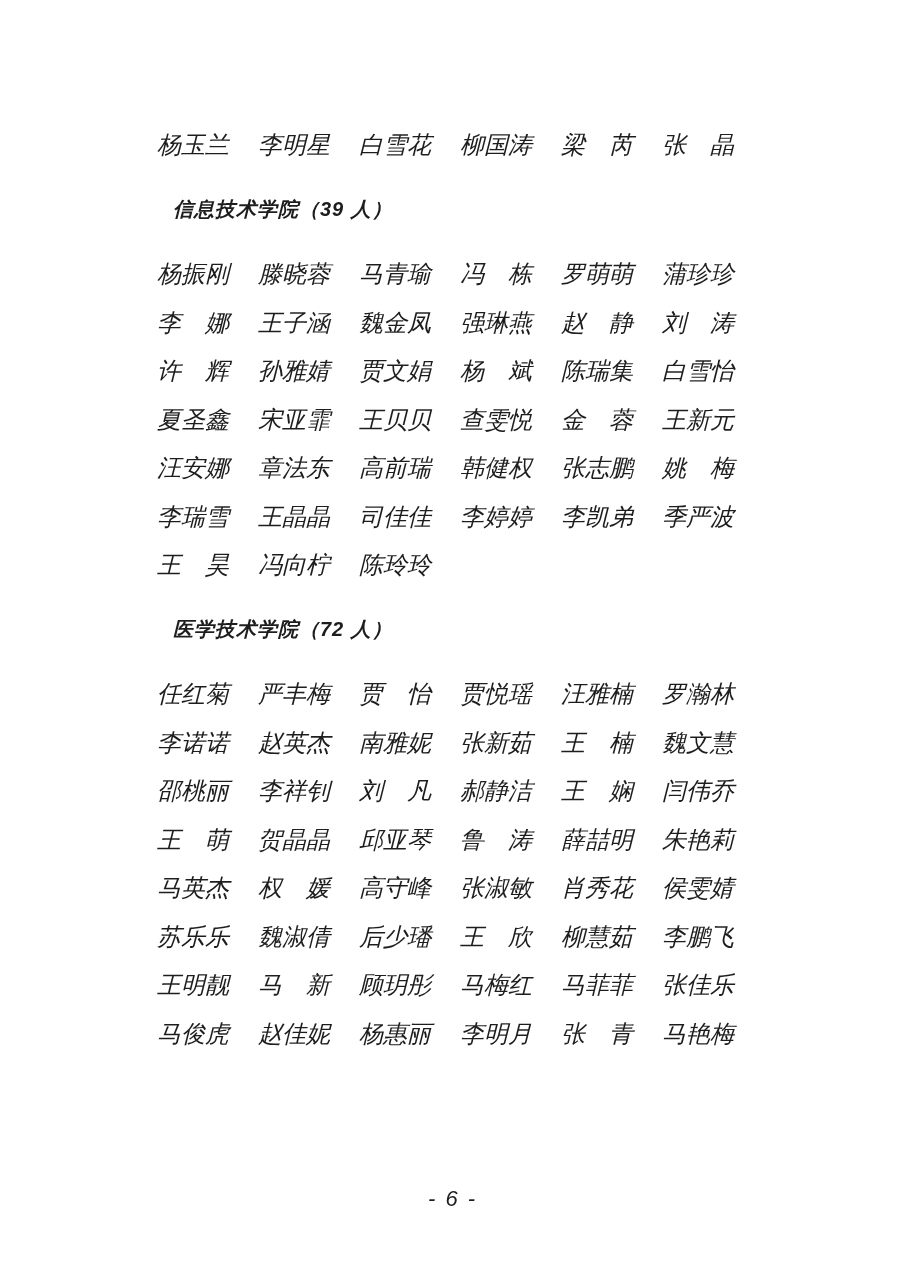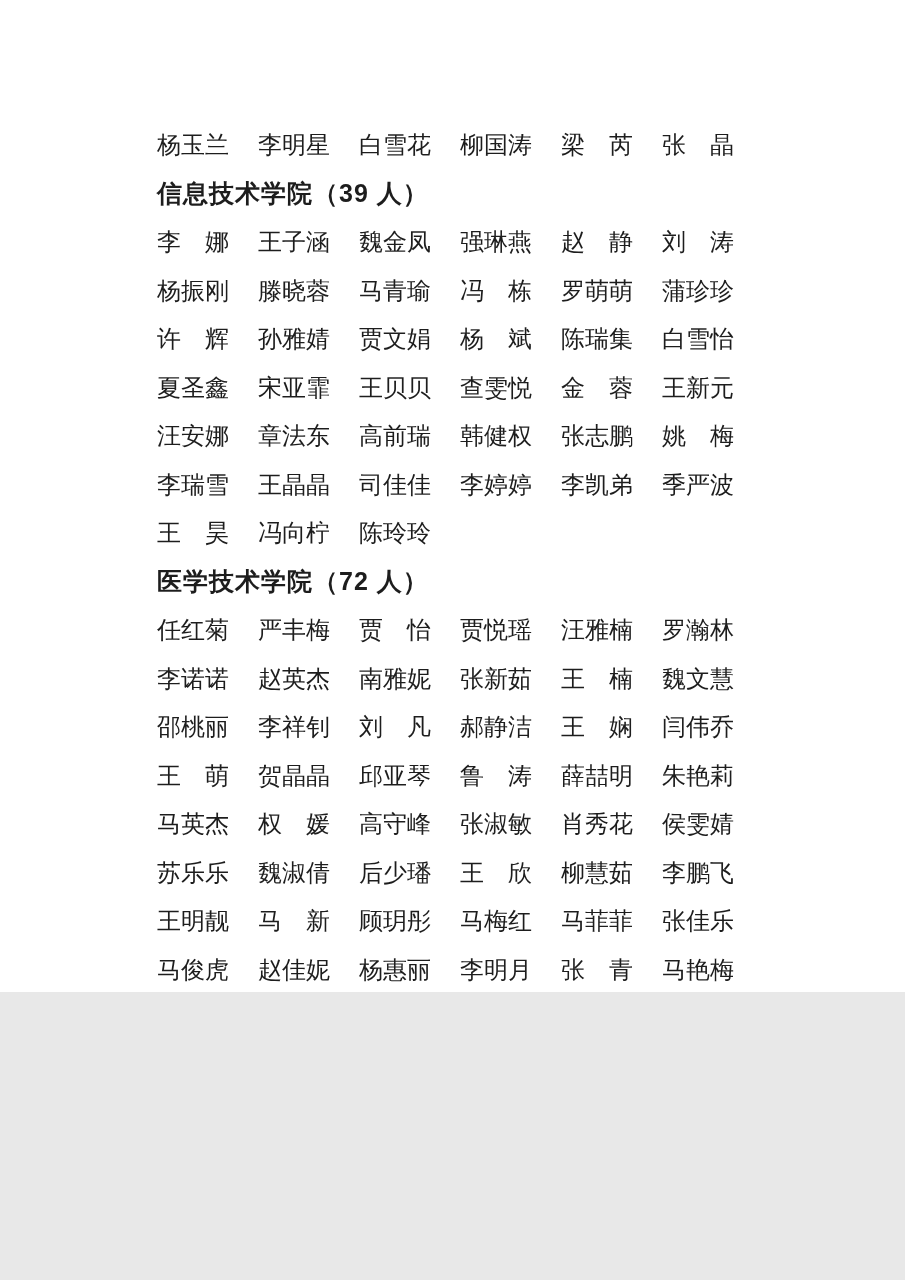--- a/index.html
+++ b/index.html
@@ -3,24 +3,25 @@
 <meta charset="utf-8">
 <style>
   html, body {
     margin: 0;
     padding: 0;
     background: #e8e8e8;
   }
   .page {
     position: relative;
     width: 905px;
-    height: 992px;
+    height: 1280px;
     background: #ffffff;
     overflow: hidden;
     font-family: "Liberation Serif", "DejaVu Serif", serif;
+    font-style: italic;
   }
   .content {
     position: absolute;
     top: 121px;
     left: 157px;
     right: 0;
   }
   .row {
     height: 48.5px;
     display: flex;
@@ -29,26 +30,26 @@
   }
   .name {
     display: inline-block;
     width: 74px;
     font-size: 24px;
     line-height: 1;
     white-space: pre;
     letter-spacing: 0;
   }
   .heading {
-    margin: 0;
+    margin: 16px;
     height: 48.5px;
     display: flex;
     align-items: center;
     font-family: "Liberation Sans", "DejaVu Sans", sans-serif;
-    font-size: 25px;
+    font-size: 20px;
     font-weight: 700;
     letter-spacing: 1px;
     white-space: pre;
   }
   .footer {
     position: absolute;
     top: 1186px;
     left: 0;
     width: 100%;
     text-align: center;
@@ -68,36 +69,36 @@
           <span class="name">李明星</span>
           <span class="name">白雪花</span>
           <span class="name">柳国涛</span>
           <span class="name">梁　芮</span>
           <span class="name">张　晶</span>
         </div>
       </section>
       <section>
         <h2 class="heading">信息技术学院（39 人）</h2>
         <div class="row">
+          <span class="name">杨振刚</span>
+          <span class="name">滕晓蓉</span>
+          <span class="name">马青瑜</span>
+          <span class="name">冯　栋</span>
+          <span class="name">罗萌萌</span>
+          <span class="name">蒲珍珍</span>
+        </div>
+        <div class="row">
           <span class="name">李　娜</span>
           <span class="name">王子涵</span>
           <span class="name">魏金凤</span>
           <span class="name">强琳燕</span>
           <span class="name">赵　静</span>
           <span class="name">刘　涛</span>
         </div>
         <div class="row">
-          <span class="name">杨振刚</span>
-          <span class="name">滕晓蓉</span>
-          <span class="name">马青瑜</span>
-          <span class="name">冯　栋</span>
-          <span class="name">罗萌萌</span>
-          <span class="name">蒲珍珍</span>
-        </div>
-        <div class="row">
           <span class="name">许　辉</span>
           <span class="name">孙雅婧</span>
           <span class="name">贾文娟</span>
           <span class="name">杨　斌</span>
           <span class="name">陈瑞集</span>
           <span class="name">白雪怡</span>
         </div>
         <div class="row">
           <span class="name">夏圣鑫</span>
           <span class="name">宋亚霏</span>

